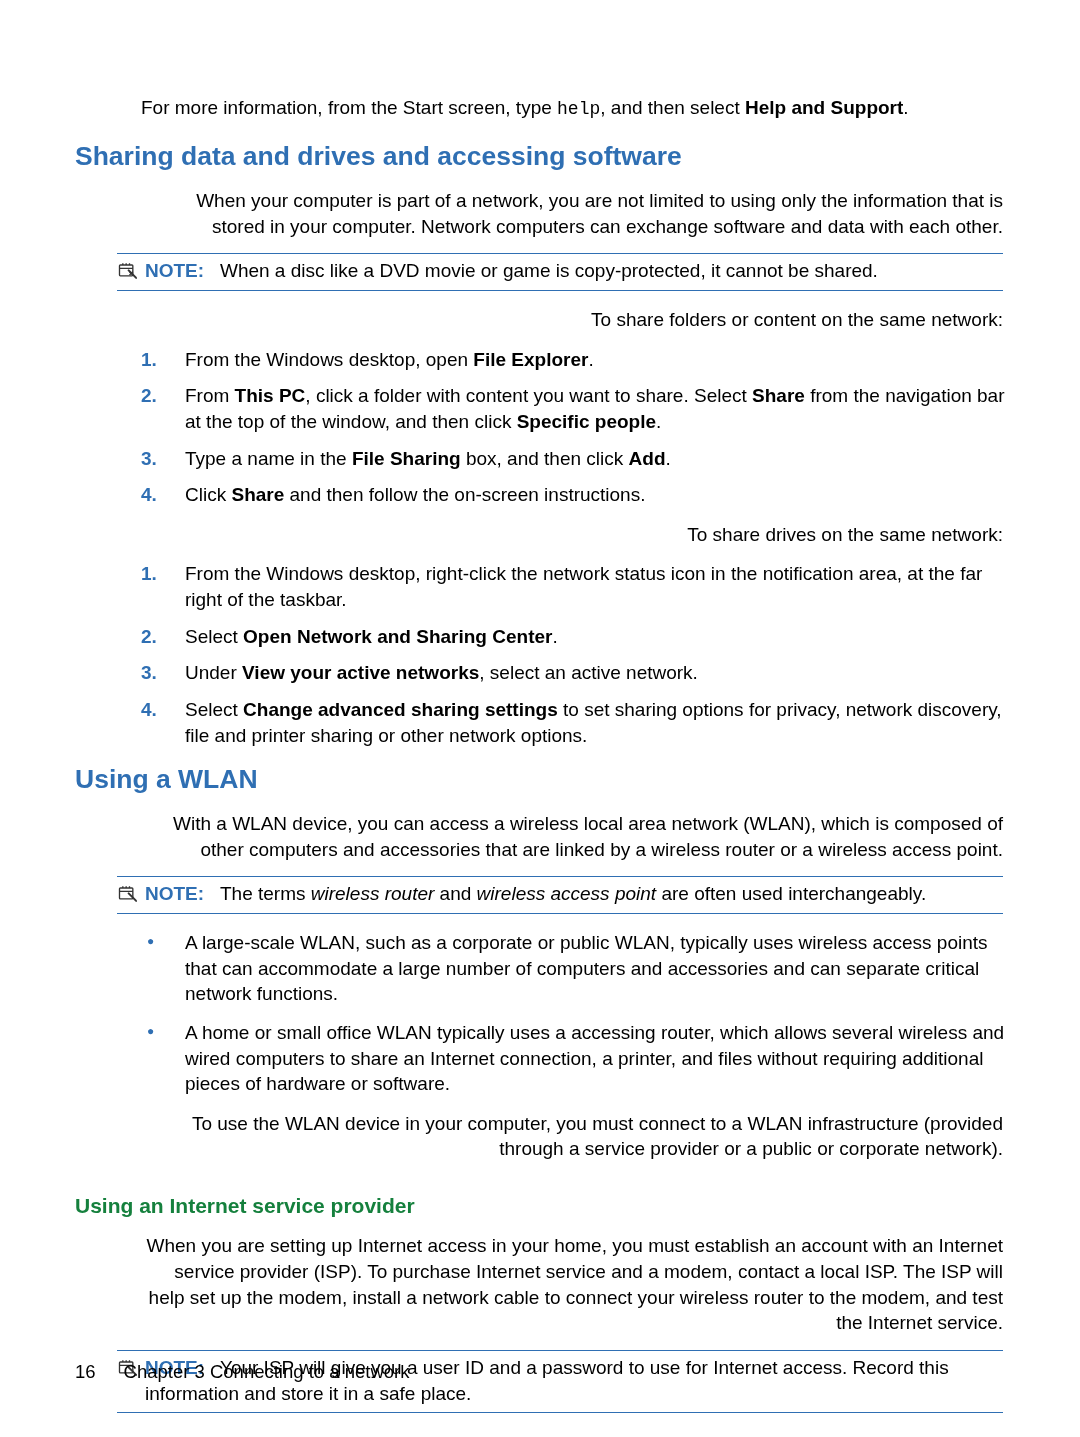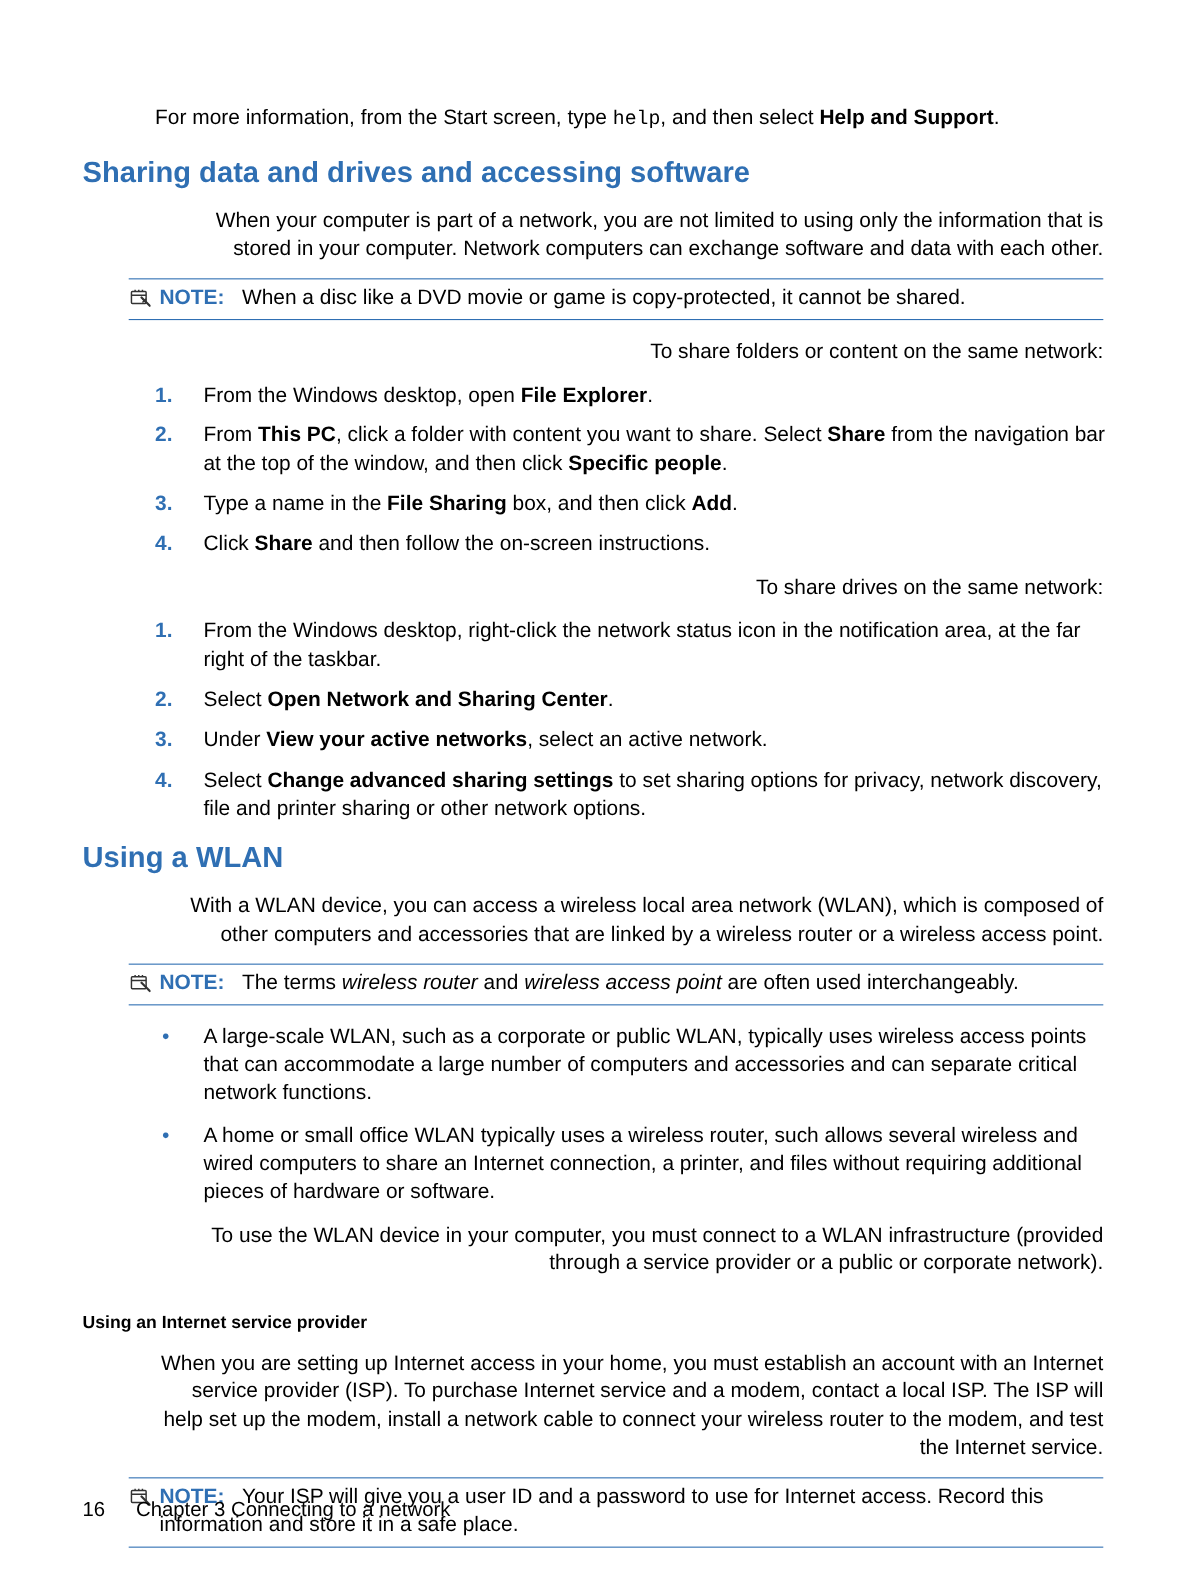--- a/index.html
+++ b/index.html
@@ -21,23 +21,23 @@
   }
   .para-intro { margin-left: 66px; margin-bottom: 18px; }
   h2.section {
     color: #2f6fb3;
     font-weight: bold;
     font-size: 26.5px;
     margin-top: 10px;
     margin-bottom: 13px;
   }
   h3.subsection {
-    color: #000000;
+    color: #15803d;
     font-weight: bold;
-    font-size: 16px;
+    font-size: 21px;
     margin-top: 30px;
     margin-bottom: 13px;
   }
   .body-p { margin-left: 66px; margin-right: 2px; margin-bottom: 14px; text-align: right; }
   .note-block {
     margin-left: 42px;
     margin-right: 2px;
     border-top: 1.5px solid #2f6fb3;
     border-bottom: 1.5px solid #2f6fb3;
     padding: 4px 0 6px 0;
@@ -157,21 +157,21 @@
         <path d="M14 12.5 l9 9" stroke="#333" stroke-width="2.4" stroke-linecap="round"></path>
       </svg>
     </div>
     <div class="note-text">
       <span class="note-label">NOTE:</span>&nbsp;&nbsp;&nbsp;<span>The terms </span><em>wireless router</em><span> and </span><em>wireless access point</em><span> are often used interchangeably.</span>
     </div>
   </div>
 
   <ul class="bullets" id="bullets-a">
       <li>A large-scale WLAN, such as a corporate or public WLAN, typically uses wireless access points that can accommodate a large number of computers and accessories and can separate critical network functions.</li>
-      <li>A home or small office WLAN typically uses a wireless router, such allows several wireless and wired computers to share an Internet connection, a printer, and files without requiring additional pieces of hardware or software.</li>
+      <li>A home or small office WLAN typically uses a accessing router, which allows several wireless and wired computers to share an Internet connection, a printer, and files without requiring additional pieces of hardware or software.</li>
     </ul>
 
   <p class="body-p">To use the WLAN device in your computer, you must connect to a WLAN infrastructure (provided through a service provider or a public or corporate network).</p>
 
   <h3 class="subsection">Using an Internet service provider</h3>
 
   <p class="body-p">When you are setting up Internet access in your home, you must establish an account with an Internet service provider (ISP). To purchase Internet service and a modem, contact a local ISP. The ISP will help set up the modem, install a network cable to connect your wireless router to the modem, and test the Internet service.</p>
 
   <div class="note-block">
     <div class="note-icon">

